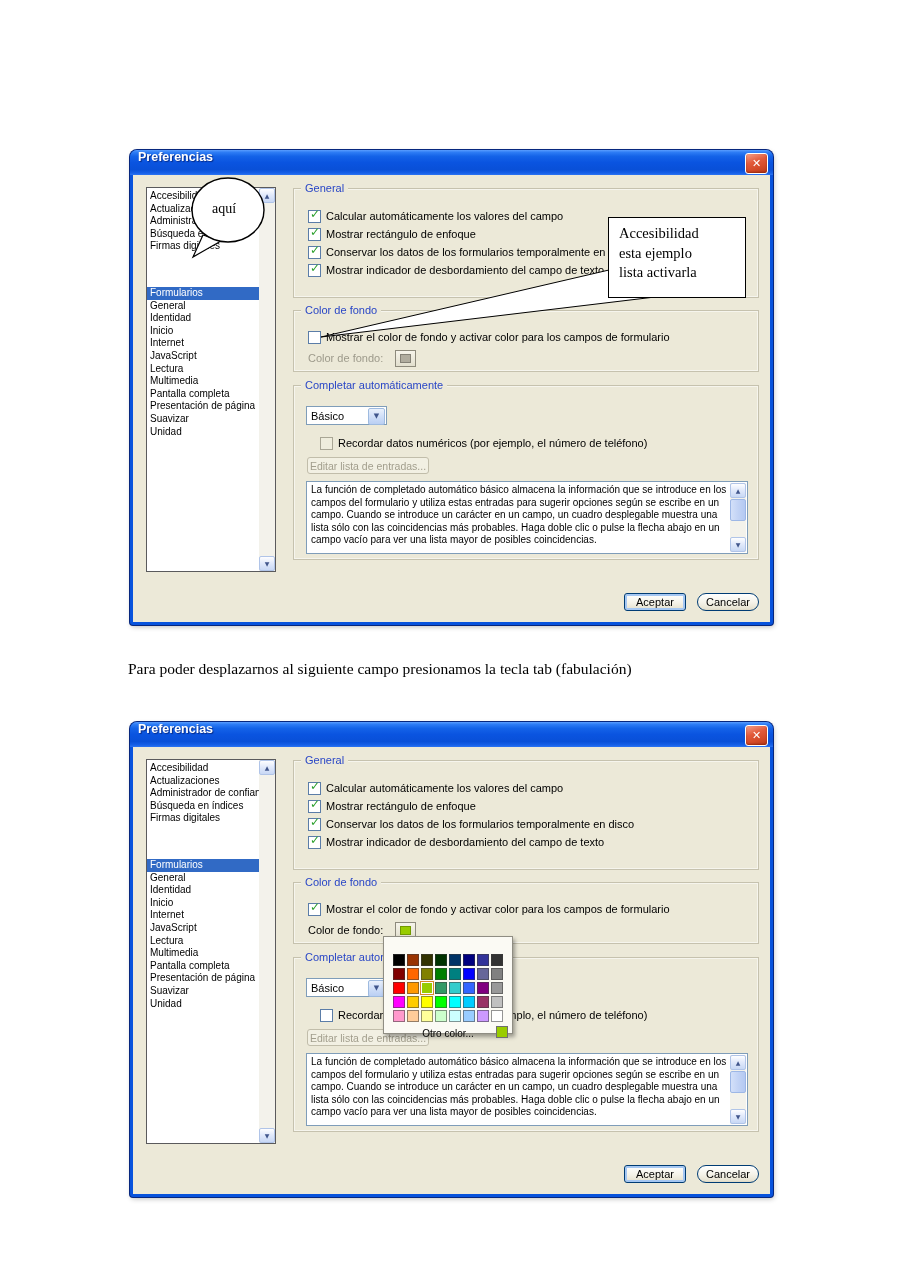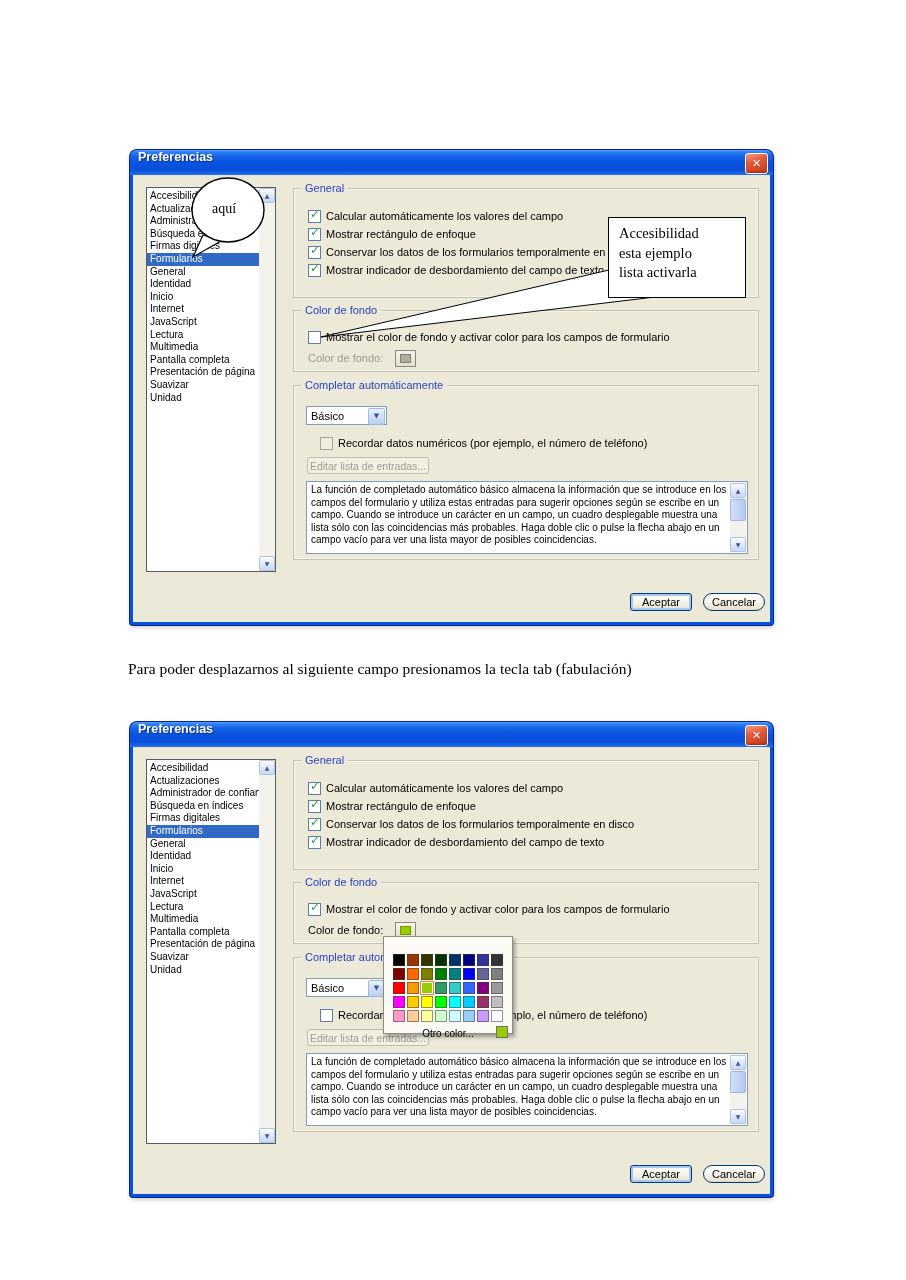--- a/index.html
+++ b/index.html
@@ -30,21 +30,21 @@
   .close-btn span{color:#fff;font:bold 11px "DejaVu Sans",sans-serif;line-height:1;}
   .client{position:relative;height:447px;background:#ECE9D8;
           font-family:"Liberation Sans",sans-serif;font-size:11px;}
 
   
   .listbox{position:absolute;left:13px;top:12px;width:130px;height:385px;background:#fff;
            border:1px solid #5A5A5C;box-sizing:border-box;}
   .list-items{position:absolute;left:0;top:2px;right:16px;bottom:0;overflow:hidden;}
   .list-item{height:12.6px;line-height:12.5px;font-size:10px;padding-left:3px;
              white-space:nowrap;overflow:hidden;cursor:default;}
-  .list-item.selected{background:#316AC5;color:#fff;}
+  .list-item.selected{background:#316AC5;color:#fff;margin-top:34px;}
 
   
   .vscroll{position:absolute;top:0;right:0;bottom:0;width:16px;background:#F3F2EB;}
   .sb-btn{position:absolute;left:0;width:16px;height:15px;box-sizing:border-box;
           border:1px solid #B0C4E8;border-radius:2px;display:flex;align-items:center;justify-content:center;
           background:linear-gradient(180deg,#FEFEFF 0%,#E2EAFB 45%,#C8D8F5 100%);}
   .sb-btn span{font:6px "DejaVu Sans",sans-serif;color:#41568C;line-height:1;}
   .sb-up{top:0;}.sb-down{bottom:0;}
   .sb-thumb{position:absolute;left:0;width:16px;box-sizing:border-box;border:1px solid #9DB7E6;
             border-radius:2px;background:linear-gradient(90deg,#D3E0F9 0%,#C2D3F5 50%,#B4C9F2 100%);}
@@ -78,21 +78,21 @@
          border:1px solid #7F9DB9;box-sizing:border-box;display:flex;align-items:center;}
   .combo .val{padding-left:4px;font-size:11px;}
   .combo-arrow{position:absolute;right:1px;top:1px;width:15px;height:15px;border:1px solid #9EBADF;
                border-radius:2px;display:flex;align-items:center;justify-content:center;
                background:linear-gradient(180deg,#EAF1FC 0%,#D0DFF8 50%,#BACFF3 100%);}
   .combo-arrow span{font:7px "DejaVu Sans",sans-serif;color:#40568C;line-height:1;}
 
   
   .xp-btn{position:absolute;width:62px;height:18px;box-sizing:border-box;border:1px solid #003C74;
           border-radius:3px;font-size:11px;display:flex;align-items:center;justify-content:center;
-          background:linear-gradient(180deg,#FFFFFF 0%,#F4F2E8 55%,#E7E3D2 90%,#DDD8C4 100%);cursor:default;margin-left:6px;}
+          background:linear-gradient(180deg,#FFFFFF 0%,#F4F2E8 55%,#E7E3D2 90%,#DDD8C4 100%);cursor:default;}
   .xp-btn.default{box-shadow:inset 0 0 0 2px #A5C7F2;}
   .btn-ok{left:491px;top:418px;}
   .btn-cancel{left:564px;top:418px;border-radius:9px;}
   .edit-btn{position:absolute;left:13px;top:71px;width:122px;height:17px;box-sizing:border-box;
             border:1px solid #C1BDAA;border-radius:3px;background:#F2F0E3;color:#A29E8D;
             display:flex;align-items:center;justify-content:center;font-size:10.5px;}
 
   
   .descbox{position:absolute;left:12px;top:95px;width:442px;height:73px;background:#fff;
            border:1px solid #7F9DB9;box-sizing:border-box;}

